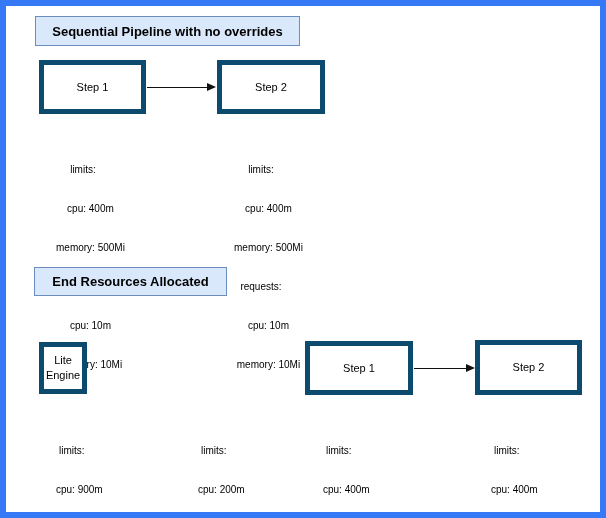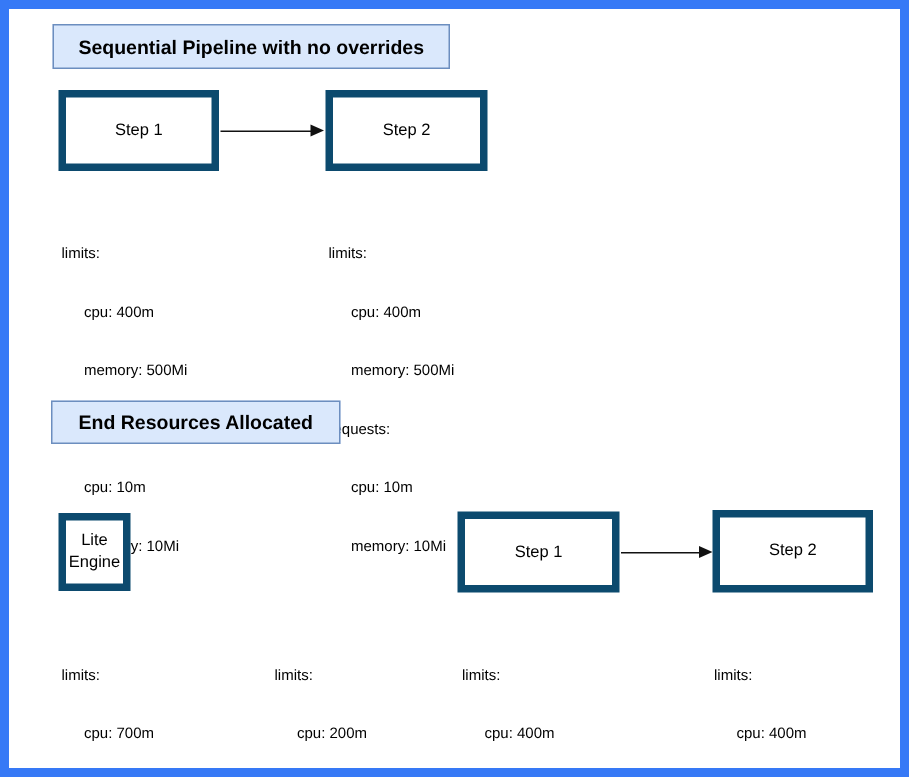--- a/index.html
+++ b/index.html
@@ -44,20 +44,21 @@
     border-left:9px solid #111;
     border-top:4.5px solid transparent;
     border-bottom:4.5px solid transparent;
   }
   .res {
     position:absolute;
     font-size:10px;
     line-height:13px;
     color:#000;
     white-space:pre;
+    text-align:center;
   }
   .res .ln { white-space:pre; }
   .res .ind { padding-left:15px; }
 </style>
 </head>
 <body>
 
 <div class="frame">
 
   <div class="title-box abs" style="left:29px; top:10px; width:265px; height:30px;">Sequential Pipeline with no overrides</div>
@@ -92,21 +93,21 @@
 
 
   <div class="node abs" style="left:299px; top:335px; width:108px; height:54px;">Step 1</div>
 
   <div class="arrow" style="left:408px; top:358px; width:61px;"></div>
 
   <div class="node abs" style="left:469px; top:334px; width:107px; height:55px;">Step 2</div>
 
   <div class="res" style="left:35px; top:412px;">
     <div class="ln">limits:</div>
-    <div class="ln ind">cpu: 700m</div>
+    <div class="ln ind">cpu: 900m</div>
     
     
     
     
   </div>
 
   <div class="res" style="left:177px; top:412px;">
     <div class="ln">limits:</div>
     <div class="ln ind">cpu: 200m</div>
     

